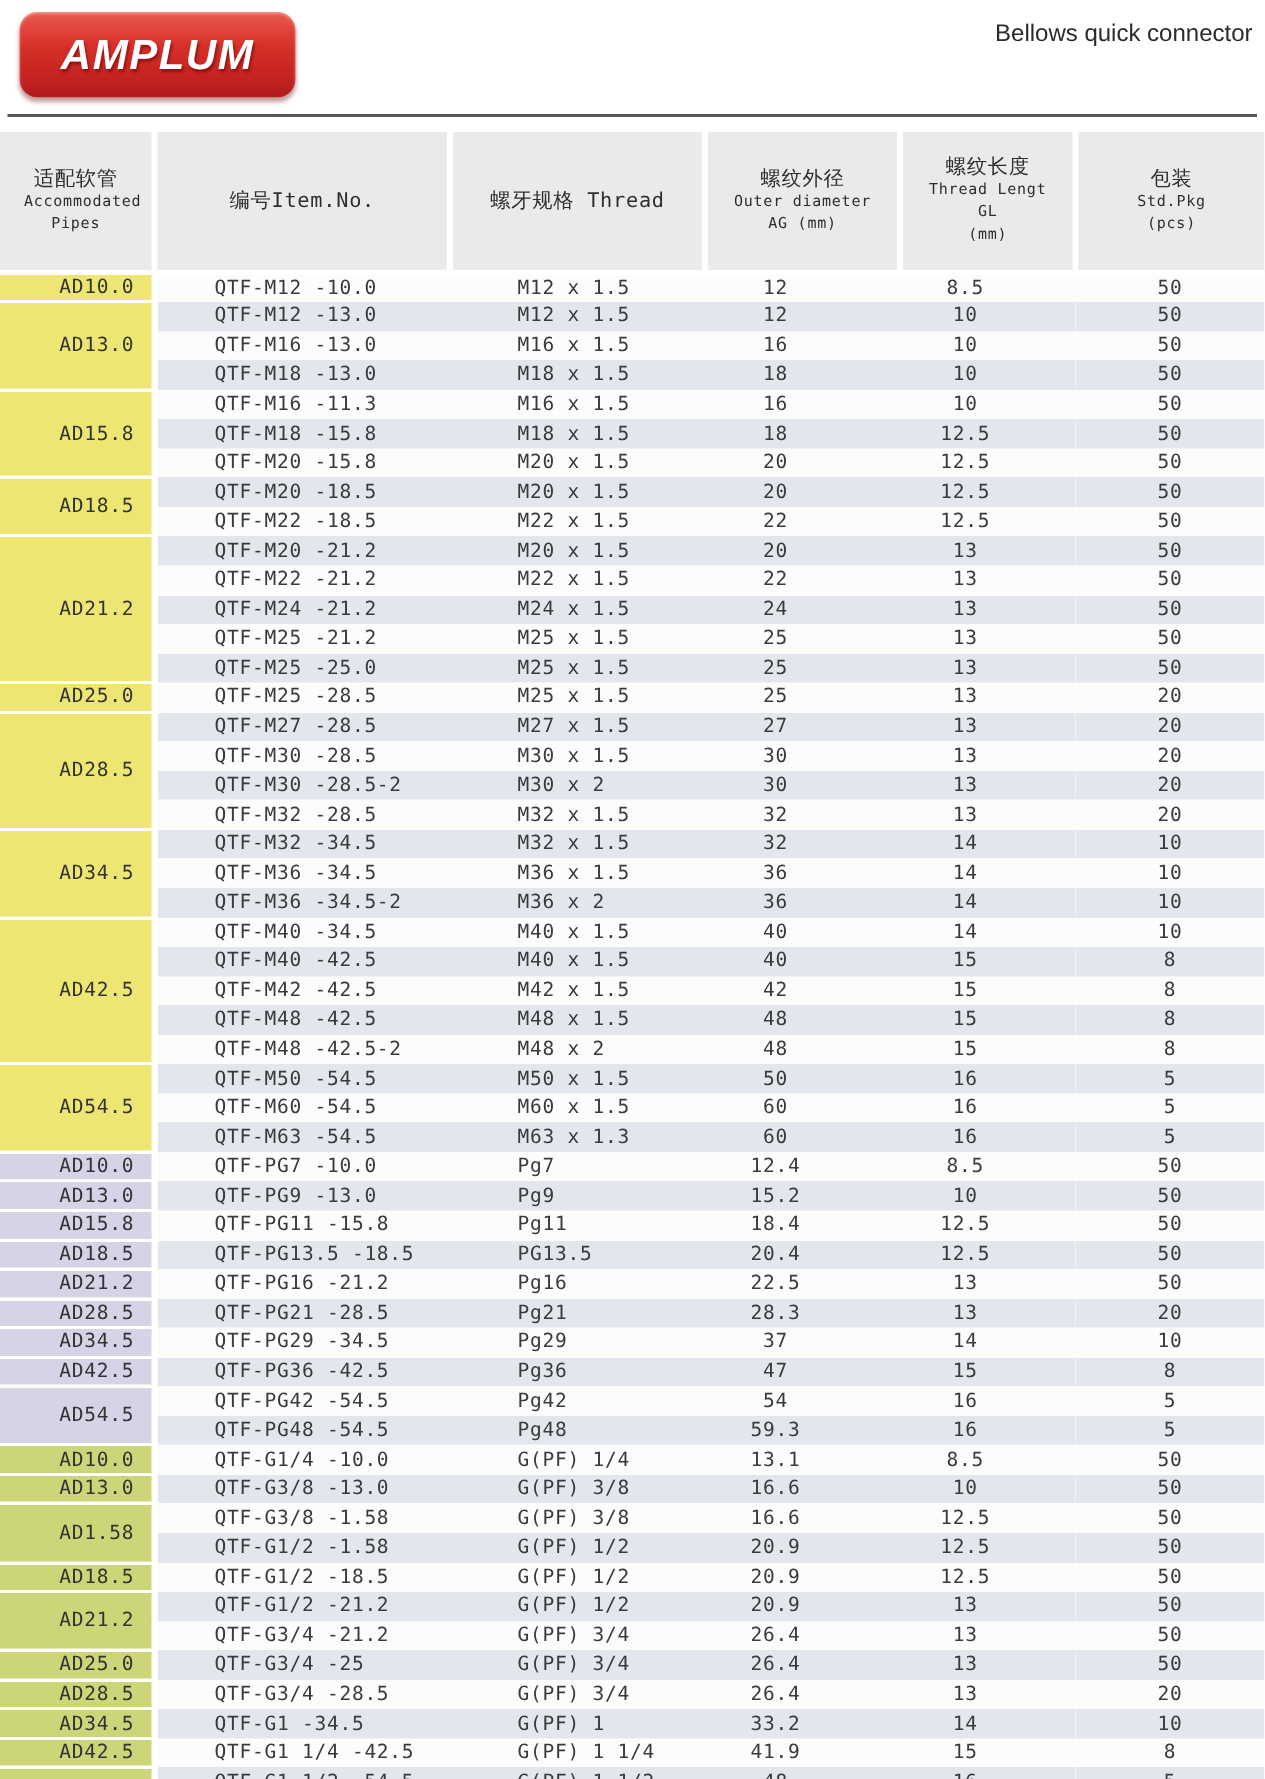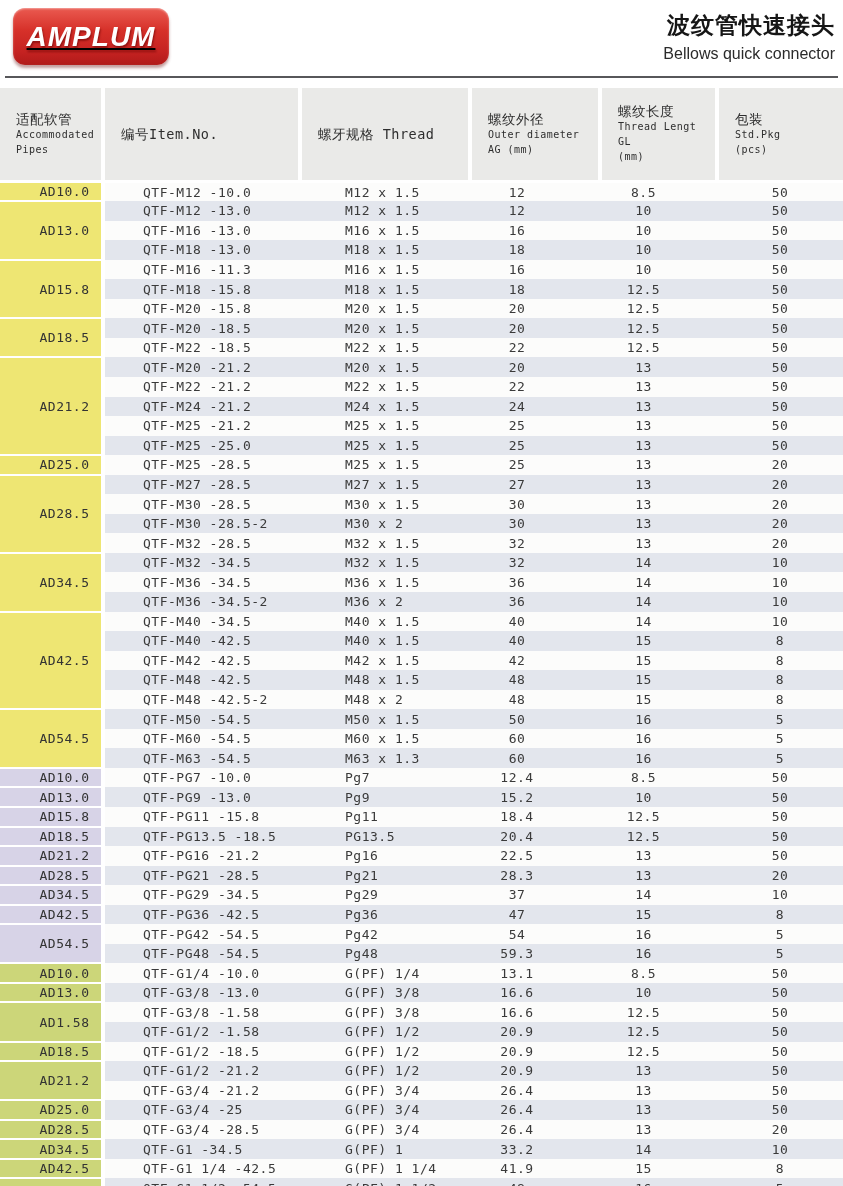--- a/index.html
+++ b/index.html
@@ -5,25 +5,25 @@
   html,body { margin:0; padding:0; }
   body {
     width:843px; height:1186px; background:#ffffff;
     font-family:"DejaVu Sans Mono", monospace;
     position:relative; overflow:hidden;
   }
   .page { position:absolute; inset:0; }
 
   
   .logo {
-    position:absolute; left:13px; top:8px; width:156px; height:57px;
+    position:absolute; left:13px; top:8px; width:184px; height:57px;
     border-radius:12px;
     background:linear-gradient(180deg,#ea5a50 0%, #d63029 40%, #c42221 78%, #b01b1a 100%);
     box-shadow:0 3px 3px rgba(120,40,40,.45), inset 0 1px 2px rgba(255,255,255,.45);
-    display:flex; align-items:center; justify-content:center;text-decoration:underline;
+    display:flex; align-items:center; justify-content:center;
   }
   .logo-text {
     color:#ffffff; font-family:"Liberation Sans", sans-serif;
     font-weight:bold; font-style:italic; font-size:28px; letter-spacing:1px;
     text-shadow:1px 2px 2px rgba(100,0,0,.55);
   }
   .titles { position:absolute; right:8px; top:10px; text-align:right;
     font-family:"Liberation Sans", sans-serif; }
   .title-zh { font-size:23px; font-weight:bold; color:#161616; letter-spacing:1px; }
   .title-en { font-size:16px; color:#2b2b2b; margin-top:4px; }
@@ -32,21 +32,21 @@
   
   table.spec {
     position:absolute; left:0; top:88px; width:843px;
     border-collapse:collapse; table-layout:fixed;
     border-bottom:3px solid #45454f;
     font-size:13px; color:#3a3a3a; letter-spacing:.5px;
   }
   thead th {
     background:#eaeae8; height:56px; padding:16px;
     border-left:4px solid #ffffff; border-bottom:3px solid #ffffff;
-    font-weight:normal; vertical-align:middle; text-align:left;
+    font-weight:normal; vertical-align:middle; text-align:center;
   }
   thead th:first-child { border-left:none; }
   .hl { line-height:15px; font-size:10px; color:#2e2e2e; }
   .hl.zh { font-size:13.5px; }
 
   tbody tr { height:19.56px; }
   tbody td { padding:0; vertical-align:middle; overflow:hidden; white-space:nowrap; }
   tr.row-odd  td { background:#fcfcfb; }
   tr.row-even td { background:#e3e6ed; }
 
@@ -63,21 +63,20 @@
 </head>
 <body>
 
 <div class="page">
 
   <div class="logo">
     <span class="logo-text">AMPLUM</span>
   </div>
 
   <div class="titles">
-    <div class="title-zh">波纹管快速接头</div>
     <div class="title-en">Bellows quick connector</div>
   </div>
 
   <div class="rule"></div>
 
   <table class="spec">
     <colgroup>
       <col style="width:103px">
         <col style="width:197px">
         <col style="width:170px">

